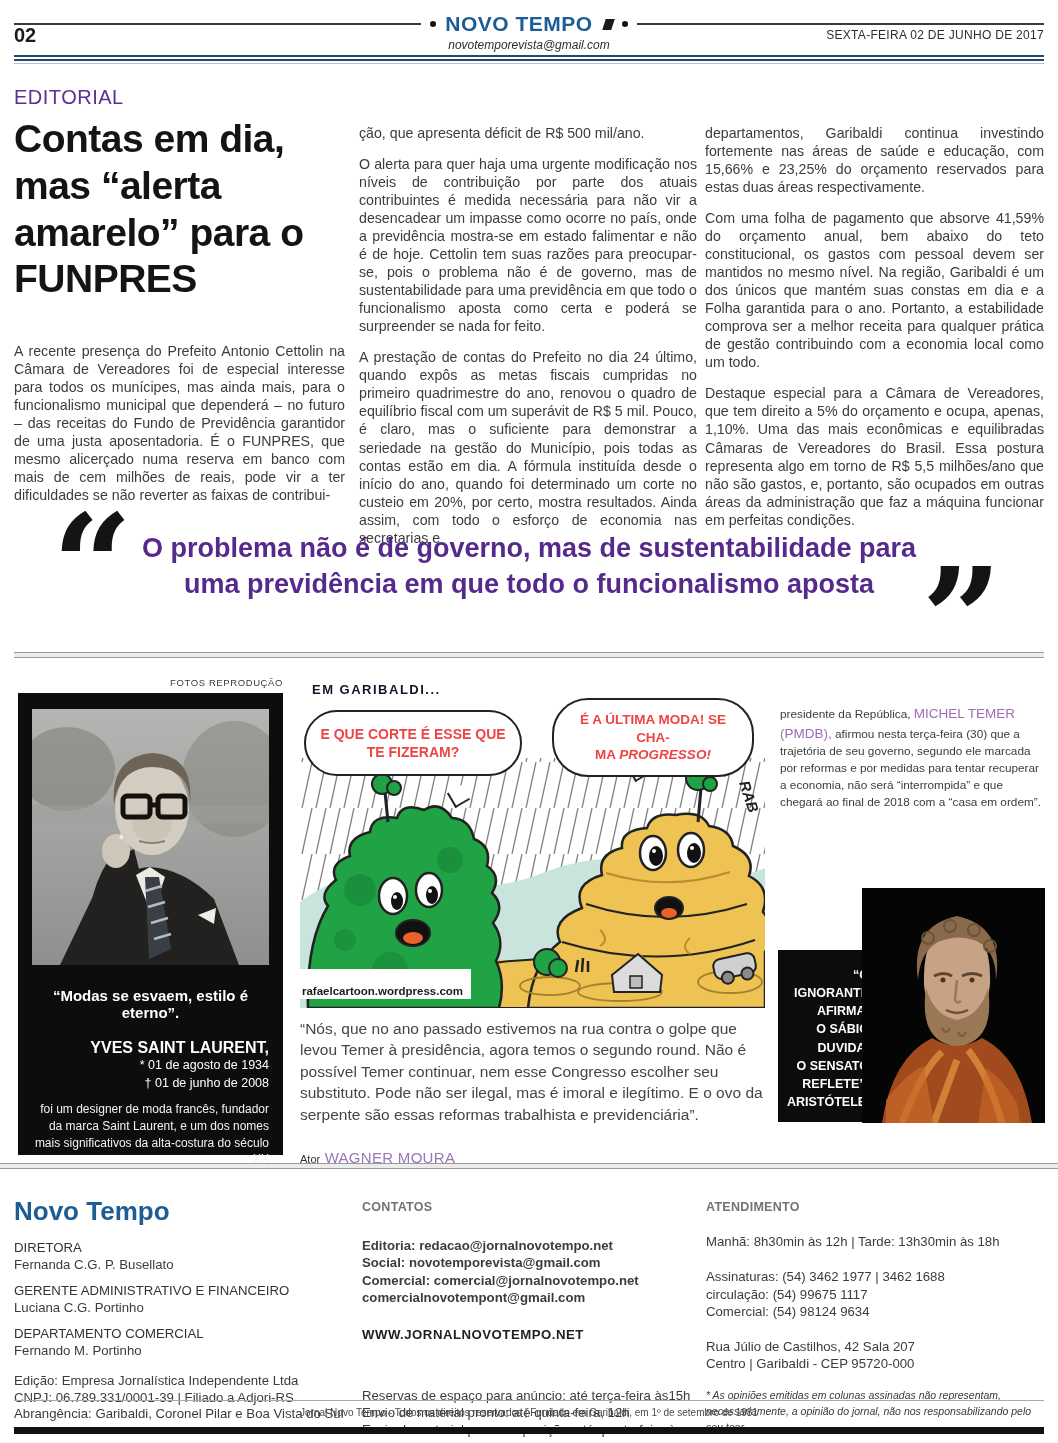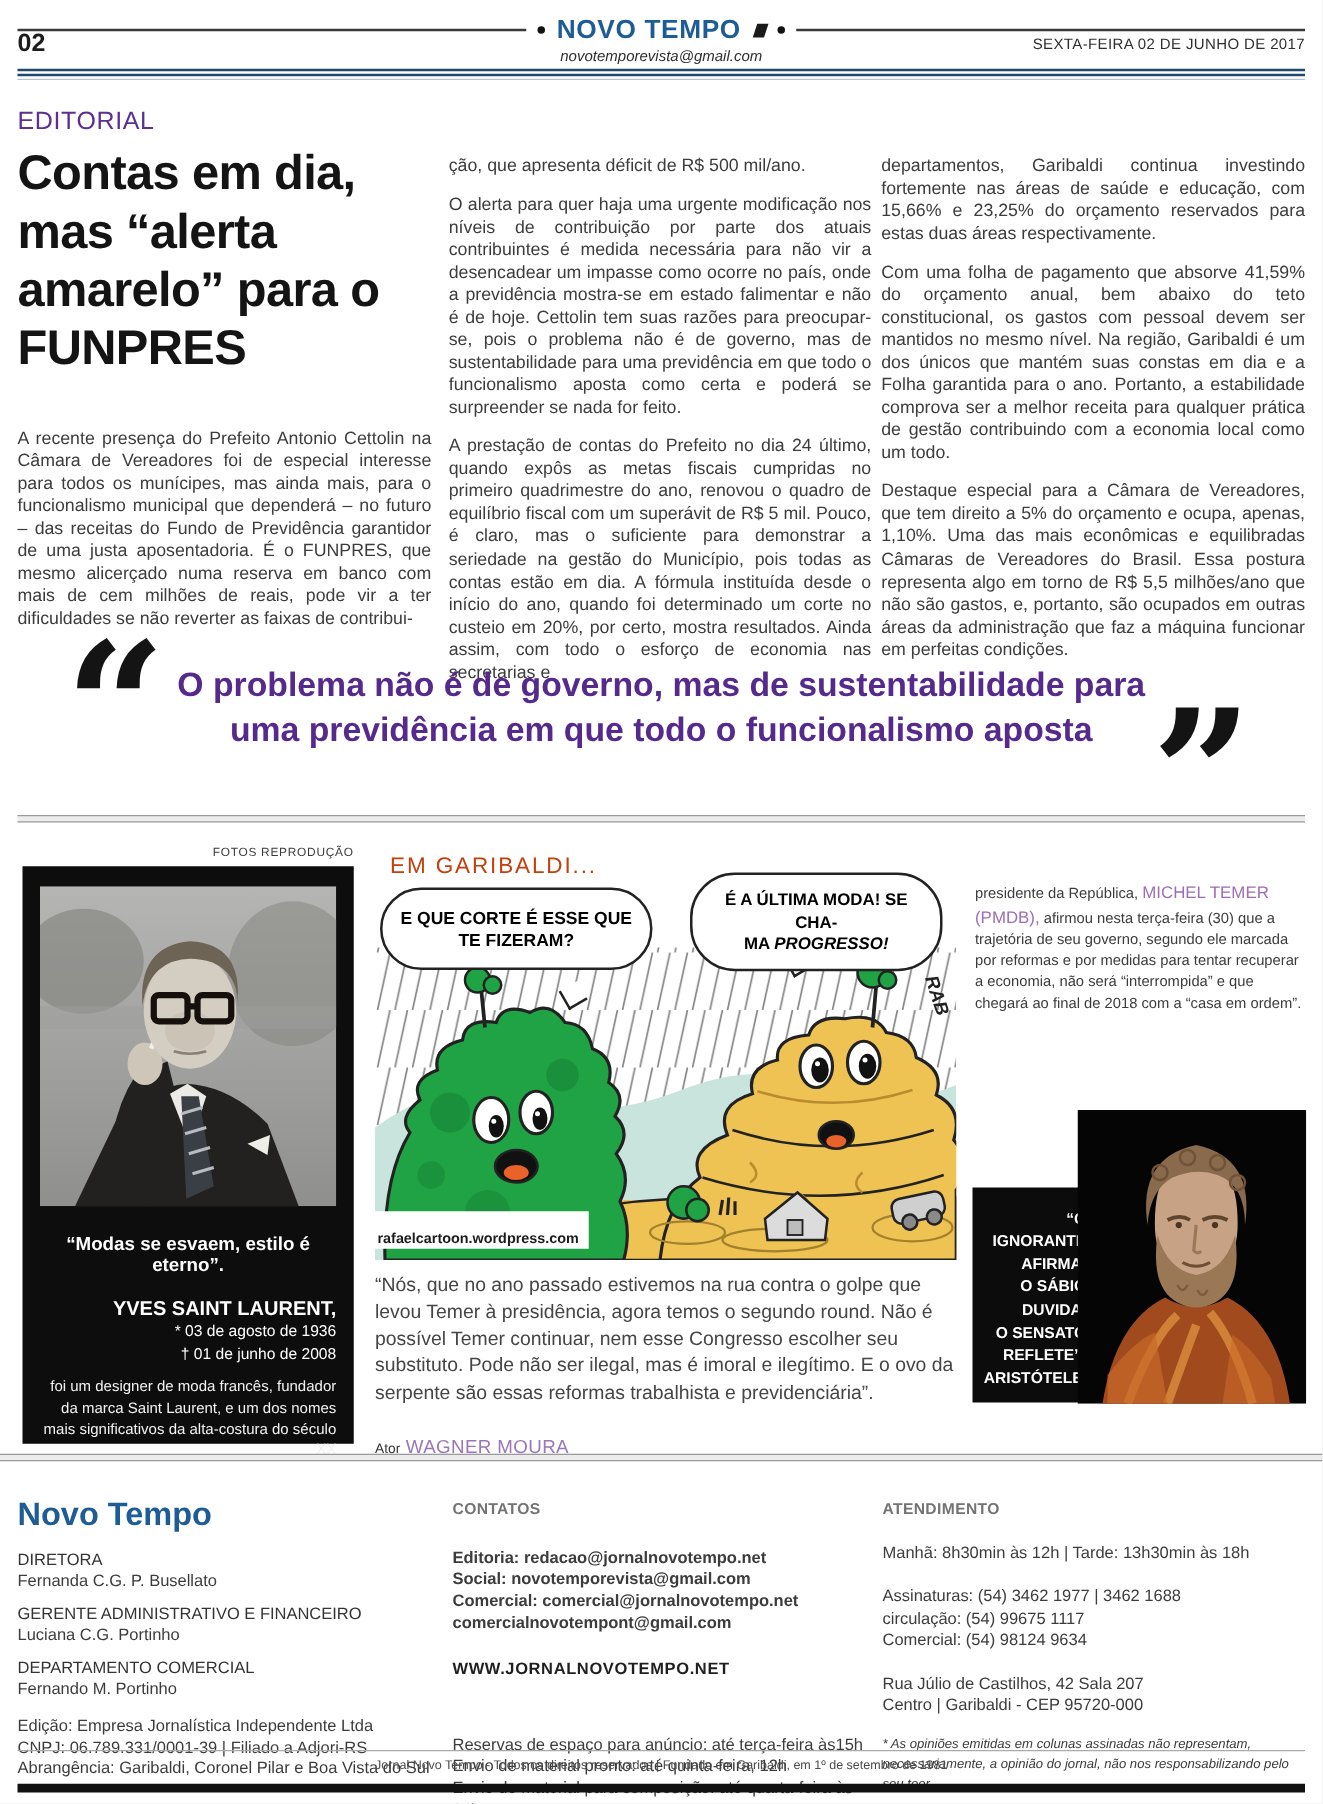--- a/index.html
+++ b/index.html
@@ -48,24 +48,24 @@
            padding:16px 14px;box-sizing:border-box;}
   .ysl-photo{width:100%;height:256px;display:block;}
   .ysl-quote{margin-top:22px;font-size:15px;font-weight:bold;text-align:center;}
   .ysl-name{margin-top:18px;font-size:16px;font-weight:bold;text-align:right;}
   .ysl-date{font-size:12.5px;text-align:right;line-height:1.4;}
   .ysl-bio{margin-top:9px;font-size:12px;text-align:right;line-height:1.4;color:#f2f2f2;}
 
   
   .cartoon{left:300px;top:670px;width:465px;height:338px;}
   .cartoon svg{position:absolute;left:0;top:0;}
-  .cartoon-title{position:absolute;left:12px;top:12px;z-index:3;font-size:18px;font-weight:normal;
-                 letter-spacing:1.5px;color:#c2410c;}
+  .cartoon-title{position:absolute;left:12px;top:12px;z-index:3;font-size:13px;font-weight:bold;
+                 letter-spacing:1.5px;color:#0f172a;}
   .bubble{position:absolute;z-index:3;background:#fff;border:2.5px solid #222;
-          text-align:center;font-weight:bold;color:#000000;box-sizing:border-box;}
+          text-align:center;font-weight:bold;color:#ef4444;box-sizing:border-box;}
   .bubble-left{left:4px;top:40px;width:218px;padding:13px 12px;border-radius:42px;font-size:14px;line-height:1.3;}
   .bubble-right{left:252px;top:28px;width:202px;padding:11px 10px;border-radius:36px;font-size:13.5px;line-height:1.3;}
   .bubble .em{font-style:italic;}
   .tail{position:absolute;z-index:2;width:15px;height:15px;background:#fff;
         border-right:2.5px solid #222;border-bottom:2.5px solid #222;transform:rotate(60deg);}
   .tail-left{left:150px;top:118px;}
   .tail-right{left:330px;top:92px;}
   .cartoon-credit{position:absolute;z-index:3;left:0;bottom:9px;background:#fff;
                   padding:16px 8px 2px 2px;font-size:11.5px;font-weight:bold;color:#1c1c1c;}
   .cartoon-sign{position:absolute;z-index:3;right:0px;top:118px;transform:rotate(72deg);
@@ -175,21 +175,21 @@
       <path d="M82,96 Q78,48 120,44 Q162,46 158,93 Q158,70 138,61 Q112,53 95,67 Q84,77 82,96 Z" fill="#6e6456"></path>
       <g fill="none" stroke="#15100c" stroke-width="5">
         <rect x="91" y="87" width="27" height="21" rx="4"></rect>
         <rect x="126" y="87" width="27" height="21" rx="4"></rect>
         <line x1="118" y1="96" x2="126" y2="96"></line>
       </g>
       <path d="M107,132 Q120,136 133,132" stroke="#8a7f72" stroke-width="2" fill="none"></path>
     </svg>
     <div class="ysl-quote">“Modas se esvaem, estilo é eterno”.</div>
     <div class="ysl-name">YVES SAINT LAURENT,</div>
-    <div class="ysl-date">* 03 de agosto de 1936</div>
+    <div class="ysl-date">* 01 de agosto de 1934</div>
     <div class="ysl-date">† 01 de junho de 2008</div>
     <div class="ysl-bio">foi um designer de moda francês, fundador da marca Saint Laurent, e um dos nomes mais significativos da alta-costura do século XX</div>
   </div>
 
   <div class="abs cartoon">
     <svg width="465" height="338" viewBox="0 0 465 338">
       <defs>
         <pattern id="speed" width="14" height="46" patternUnits="userSpaceOnUse">
           <line x1="12" y1="0" x2="2" y2="46" stroke="#6a6a6a" stroke-width="1.3"></line>
         </pattern>

